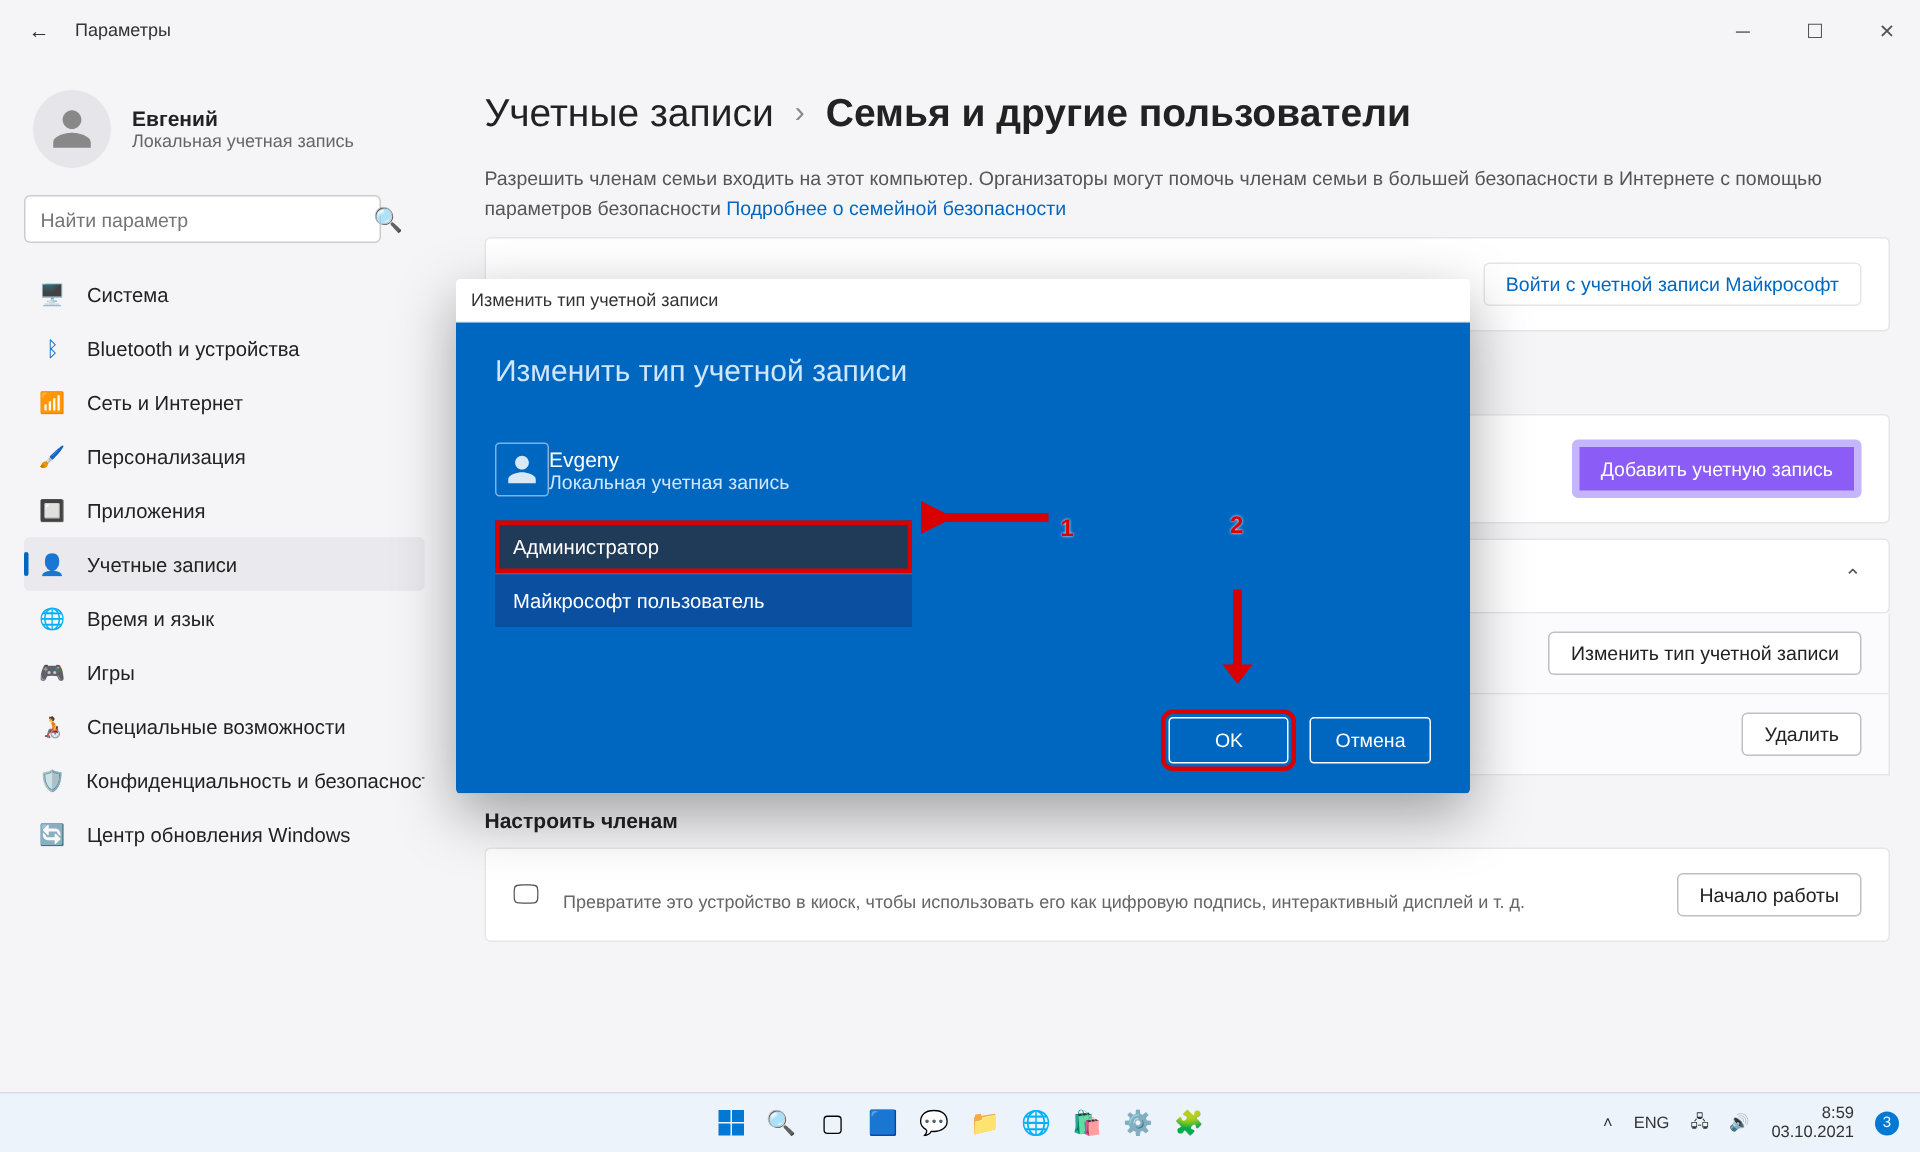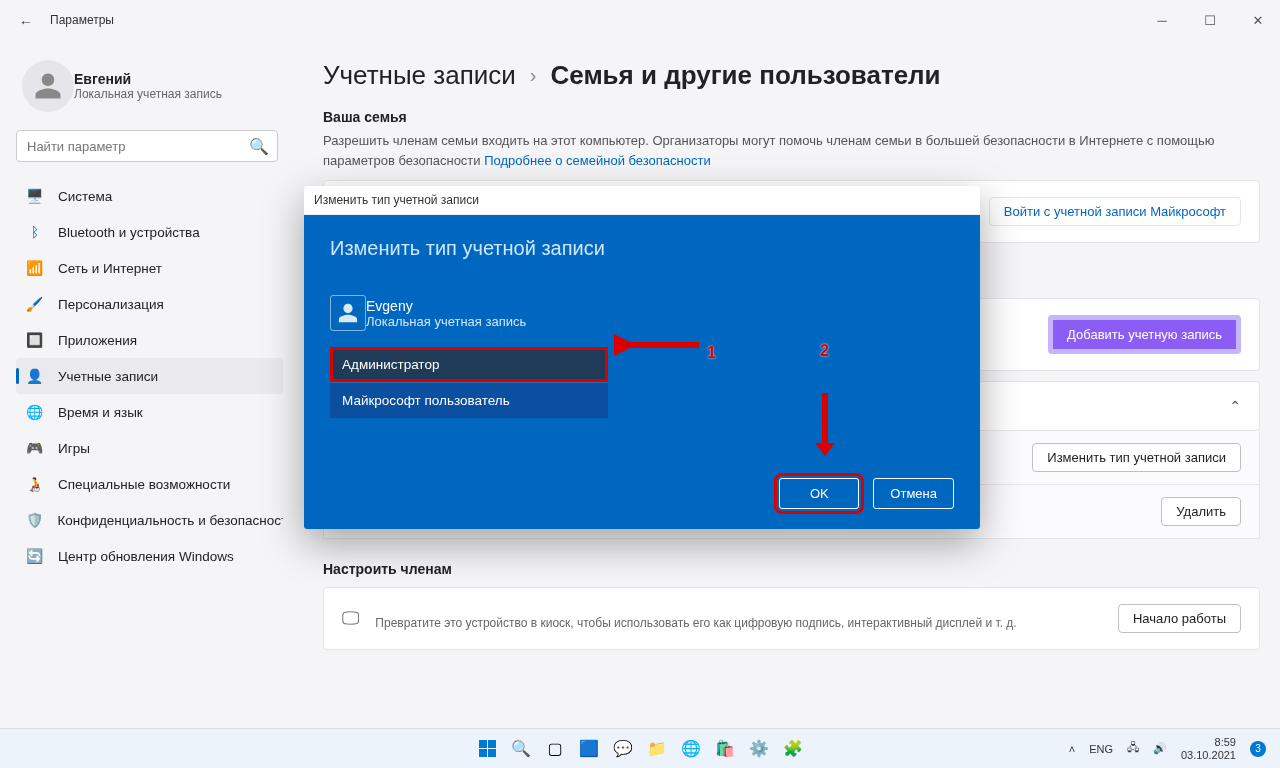--- a/index.html
+++ b/index.html
@@ -8,28 +8,28 @@
 
 .titlebar { height:40px; display:flex; align-items:center; padding:0 12px; }
 .titlebar .back { width:28px; text-align:center; font-size:14px; color:#333; cursor:pointer; }
 .titlebar .title { font-size:12px; color:#333; margin-left:10px; }
 .titlebar .win-controls { margin-left:auto; display:flex; gap:28px; color:#555; font-size:13px; }
 .titlebar .win-controls span { cursor:pointer; width:20px; text-align:center; }
 
 
 .app { display:flex; height:690px; }
 .sidebar { width:295px; padding:10px 12px 0 16px; }
-.user-block { display:flex; align-items:center; margin:10px 0 18px 6px; }
+.user-block { display:flex; align-items:center; gap:14px; margin:10px 0 18px 6px; }
 .avatar-lg { width:52px; height:52px; border-radius:50%; background:#e5e5ea; display:flex; align-items:center; justify-content:center; }
 .avatar-lg svg { width:30px; height:30px; fill:#888; }
 .user-name { font-size:14px; font-weight:600; color:#222; }
 .user-sub  { font-size:12px; color:#666; }
 
 .search { position:relative; margin-bottom:16px; }
-.search input { width:262px; height:32px; padding:0 32px 0 10px; border:1px solid #ccc; border-radius:4px; background:#fff; font-size:13px; outline:none; }
+.search input { width:238px; height:32px; padding:0 32px 0 10px; border:1px solid #ccc; border-radius:4px; background:#fff; font-size:13px; outline:none; }
 .search .mag { position:absolute; right:14px; top:7px; color:#666; pointer-events:none; }
 
 .nav { list-style:none; }
 .nav li { display:flex; align-items:center; gap:14px; height:36px; padding:0 10px; border-radius:4px; font-size:13.5px; color:#222; cursor:pointer; position:relative; white-space:nowrap; overflow:hidden; }
 .nav li.active { background:#e9e9ee; }
 .nav li.active::before { content:""; position:absolute; left:0; top:10px; width:3px; height:16px; background:#0067c0; border-radius:2px; }
 .nav .icon { width:18px; height:18px; display:inline-flex; align-items:center; justify-content:center; font-size:14px; }
 
 
 .main { flex:1; padding:20px 20px 0 28px; overflow:hidden; }
@@ -171,21 +171,20 @@
     </ul>
   </aside>
 
   <main class="main">
     <div class="crumbs">
       <span>Учетные записи</span>
       <span class="sep">›</span>
       <span class="current">Семья и другие пользователи</span>
     </div>
 
-    <div class="section-h">Ваша семья</div>
     <p class="section-p">
       <span>Разрешить членам семьи входить на этот компьютер. Организаторы могут помочь членам семьи в большей безопасности в Интернете с помощью параметров безопасности  </span>
       <a href="#">Подробнее о семейной безопасности</a>
     </p>
 
     <div class="card" style="justify-content:flex-end">
       <button class="btn-outline" style="color:#0067c0;border-color:#e6e6ea">Войти с учетной записи Майкрософт</button>
     </div>
 
     <div class="card mt-55" style="justify-content:flex-end">

